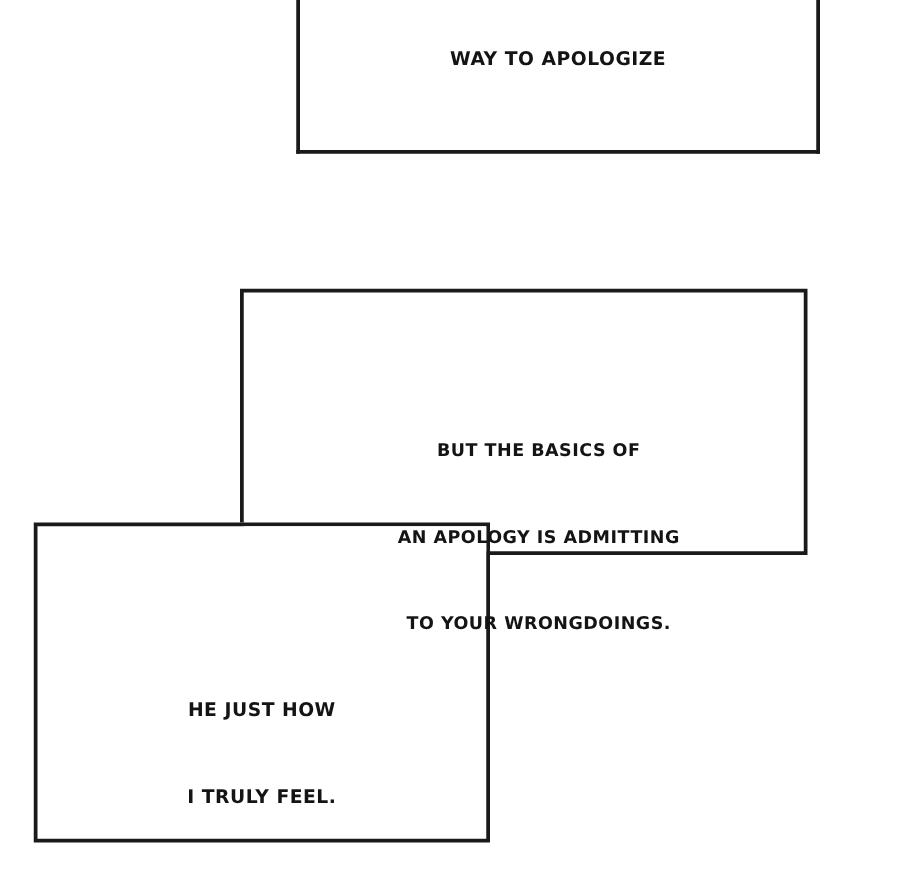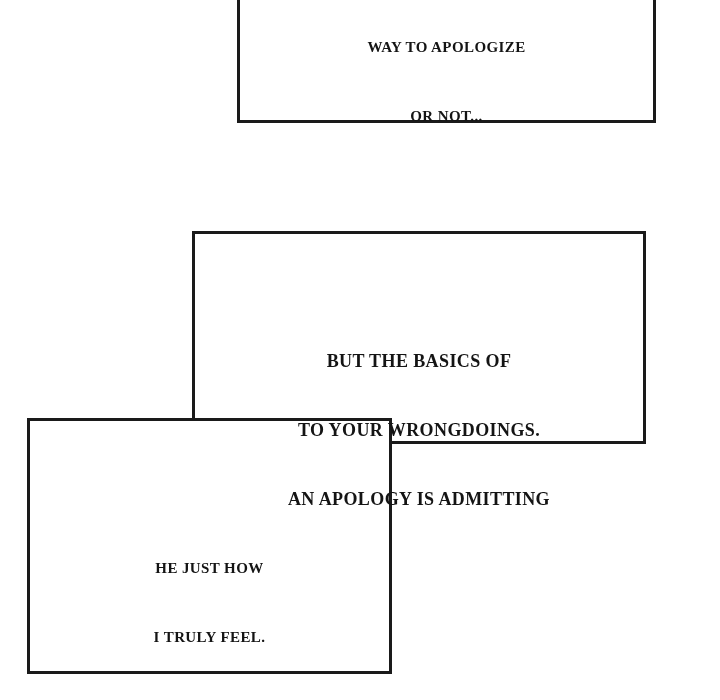--- a/index.html
+++ b/index.html
@@ -85,63 +85,61 @@
 
   #caption-1 {
     left: 237px;
     top: -10px;
     width: 419px;
     font-size: 15px;
     line-height: 23px;
   }
 
   #caption-2 {
-    left: 192px;
+    left: 204px;
     top: 304px;
     width: 454px;
-    font-size: 18px;
+    font-size: 14px;
     line-height: 23px;
   }
 
   #caption-3 {
     left: 27px;
     top: 511px;
     width: 365px;
     font-size: 15px;
     line-height: 23px;
   }
 
   .caption .line {
     display: block;
-    font-family: Liberation Serif, serif;
   }
 </style>
 </head>
 <body>
 
 <div id="comic-page">
 
   <div class="panel" id="panel-1"></div>
 
   <div class="panel" id="panel-2"></div>
 
   <div class="panel" id="panel-3"></div>
 
   <div class="seam-mask" id="seam-left"></div>
   <div class="seam-mask" id="seam-right"></div>
 
   <div class="caption" id="caption-1">
     <span class="line">WAY TO APOLOGIZE</span>
-    <span class="line">OR NOT...</span>
   </div>
 
   <div class="caption" id="caption-2">
     <span class="line">BUT THE BASICS OF</span>
+    <span class="line">AN APOLOGY IS ADMITTING</span>
     <span class="line">TO YOUR WRONGDOINGS.</span>
-    <span class="line">AN APOLOGY IS ADMITTING</span>
   </div>
 
   <div class="caption" id="caption-3">
     <span class="line">HE JUST HOW</span>
     <span class="line">I TRULY FEEL.</span>
   </div>
 
 </div>
 
 </body></html>

